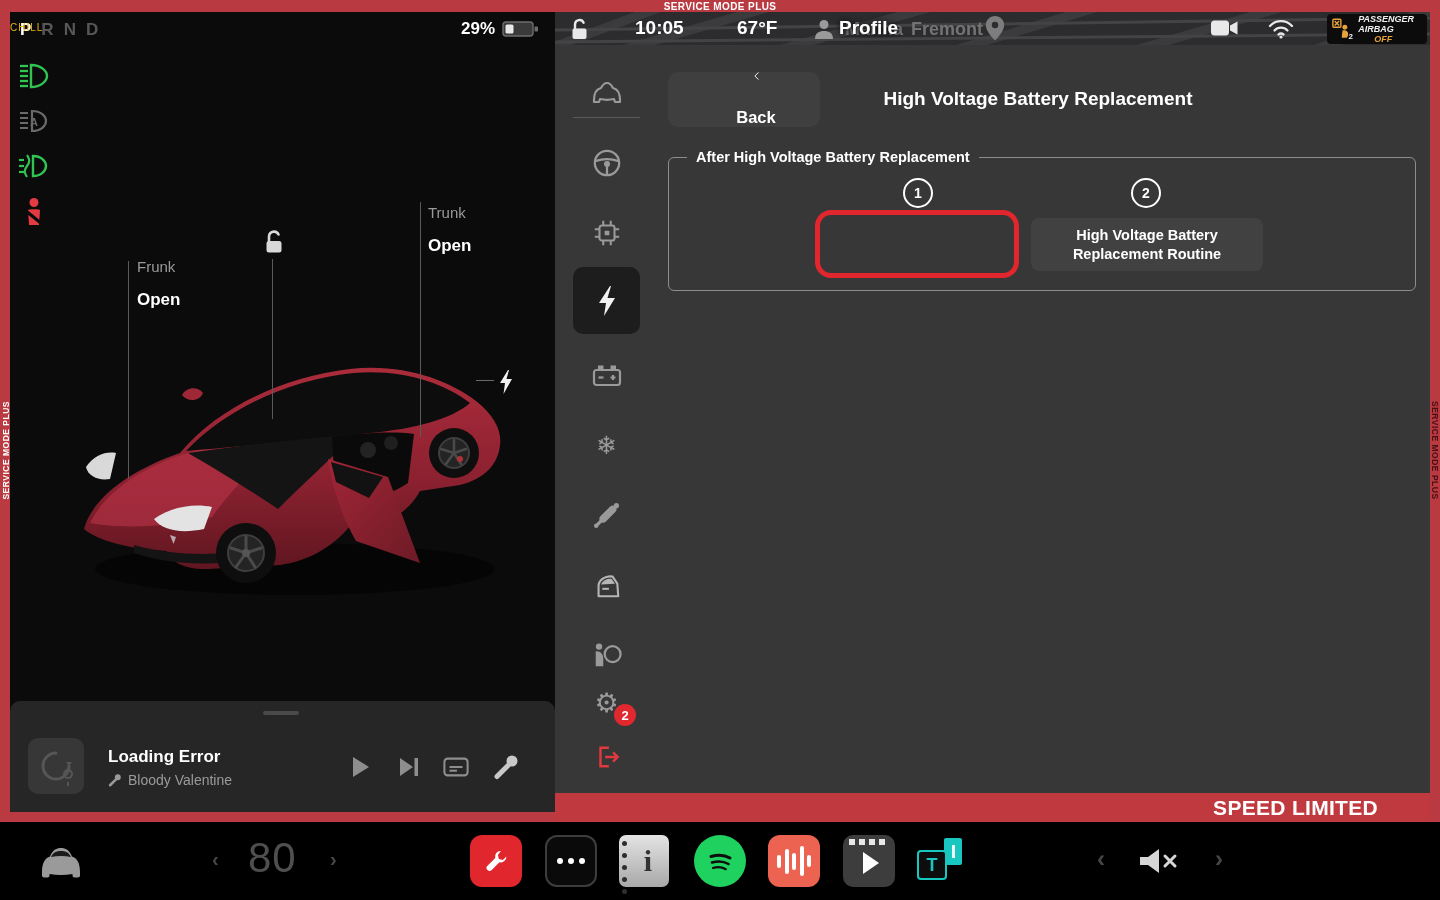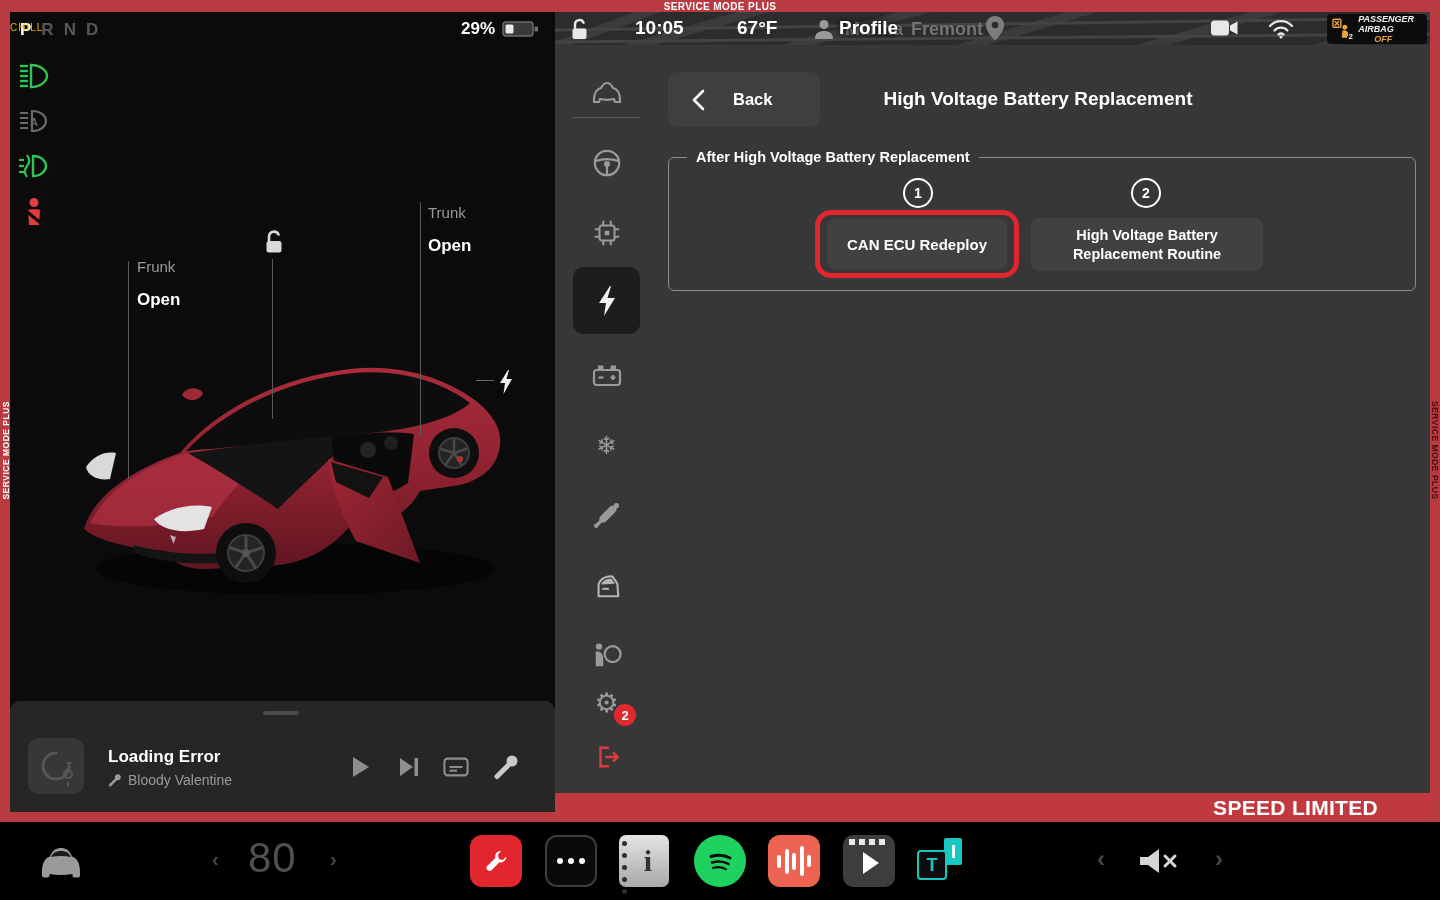--- a/index.html
+++ b/index.html
@@ -49,21 +49,21 @@
   .airbag-box .off { color:#e5a33c;margin-left:16px; }
 
   
   .service-panel { left:555px; top:45px; width:875px; height:748px; background:#373737; }
   .side-item { left:18px; width:67px; height:40px; display:flex; align-items:center; justify-content:center; }
   .side-divider { left:18px; top:72px; width:67px; height:1px; background:#5a5a5a; }
   .side-selected { left:18px; top:222px; width:67px; height:67px; background:#1d1d1d; border-radius:10px; display:flex; align-items:center; justify-content:center; }
   .glyph-icon { font-size:25px; color:#9a9a9a; line-height:1; }
   .badge { position:absolute; left:41px; top:21px; width:22px; height:22px; background:#e0282f; border-radius:50%; color:#fff; font-size:13px; font-weight:bold; display:flex; align-items:center; justify-content:center; }
 
-  .back-btn { left:113px; top:27px; width:152px; height:55px; background:#3f3f3f; border-radius:10px; display:flex; align-items:center; padding-left:24px; gap:28px; }
+  .back-btn { left:113px; top:27px; width:152px; height:55px; background:#3f3f3f; border-radius:10px; display:flex; align-items:center; padding-left:24px; gap:28px;flex-direction:column; }
   .back-btn span { color:#fff; font-size:16.5px; font-weight:600; }
   .panel-title { left:322px; top:43px; width:322px; text-align:center; color:#fff; font-size:19px; font-weight:bold; }
 
   .fieldset { left:113px; top:112px; width:748px; height:134px; border:1px solid #8c8c8c; border-radius:6px; }
   .legend { position:absolute; left:18px; top:-9px; background:#373737; padding:0 9px; color:#fff; font-size:14.5px; font-weight:600; }
   .step-circle { position:absolute; width:30px; height:30px; border:2px solid #fff; border-radius:50%; color:#fff; font-size:14px; font-weight:bold; display:flex; align-items:center; justify-content:center; }
   .step-btn { position:absolute; background:#414141; border-radius:8px; color:#fff; font-weight:bold; display:flex; align-items:center; justify-content:center; text-align:center; }
   .hl-ring { position:absolute; left:146px; top:52px; width:204px; height:68px; border:5px solid #e2262e; border-radius:16px; }
 
   .gtw-banner { left:555px; top:793px; width:875px; height:29px; background:#c0393f; display:flex; align-items:center; justify-content:flex-end; gap:34px; padding-right:52px; }
@@ -442,23 +442,20 @@
       <div class="legend">After High Voltage Battery Replacement</div>
 
       <div class="step-circle" style="left:234px;top:20px;">
         <span>1</span>
       </div>
       <div class="step-circle" style="left:462px;top:20px;">
         <span>2</span>
       </div>
 
       <div class="hl-ring"></div>
-      <div class="step-btn" style="left:158px;top:61px;width:180px;height:50px;font-size:15px;">
-        <span>CAN ECU Redeploy</span>
-      </div>
       <div class="step-btn" style="left:362px;top:60px;width:232px;height:53px;font-size:14.5px;line-height:1.25;padding:0 26px;">
         <span>High Voltage Battery Replacement Routine</span>
       </div>
     </div>
   </div>
 
   <div class="abs gtw-banner">
     <span>SPEED LIMITED</span>
   </div>
 

